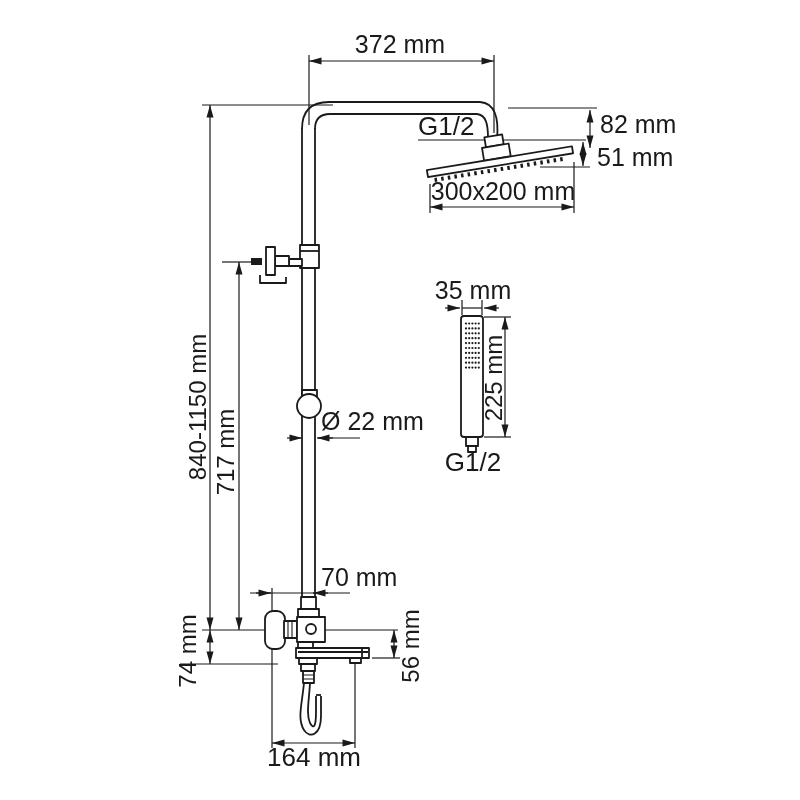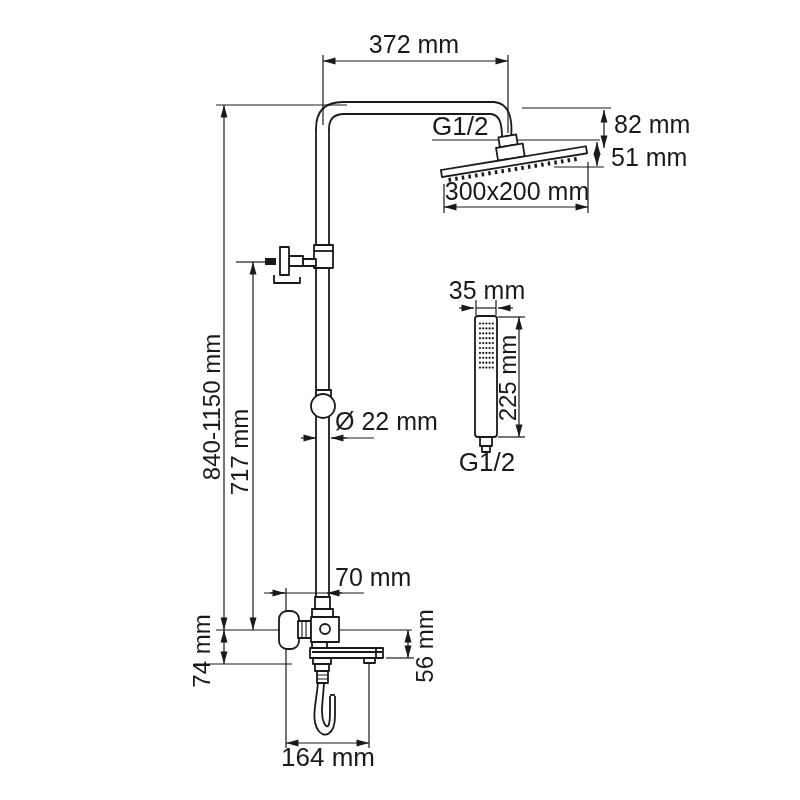--- a/index.html
+++ b/index.html
@@ -1,19 +1,18 @@
 <!DOCTYPE html>
 <html><head>
 <meta charset="utf-8">
 <style>
   html,body { margin:0; padding:0; background:#ffffff; }
   #stage {
     position:relative; width:672px; height:800px; background:#ffffff;
     font-family:"Liberation Sans", sans-serif;
-    padding-left:14px;
   }
   svg { display:block; }
   .obj  { stroke:#1a1a1a; stroke-width:1.8; fill:none; stroke-linejoin:round; }
   .objf { stroke:#1a1a1a; stroke-width:1.8; fill:#ffffff; stroke-linejoin:round; }
   .dim  { stroke:#1a1a1a; stroke-width:1.2; fill:none; }
   .teeth{ stroke:#1a1a1a; stroke-width:4; fill:none; stroke-dasharray:2.5 4.2; }
   .thin { stroke:#1a1a1a; stroke-width:1.1; fill:none; }
   .lbl  { font-family:"Liberation Sans", sans-serif; font-size:25px; fill:#1a1a1a; }
   .lbl-big { font-family:"Liberation Sans", sans-serif; font-size:26px; fill:#1a1a1a; }
   .lbl-rot { font-family:"Liberation Sans", sans-serif; font-size:24px; fill:#1a1a1a; }

